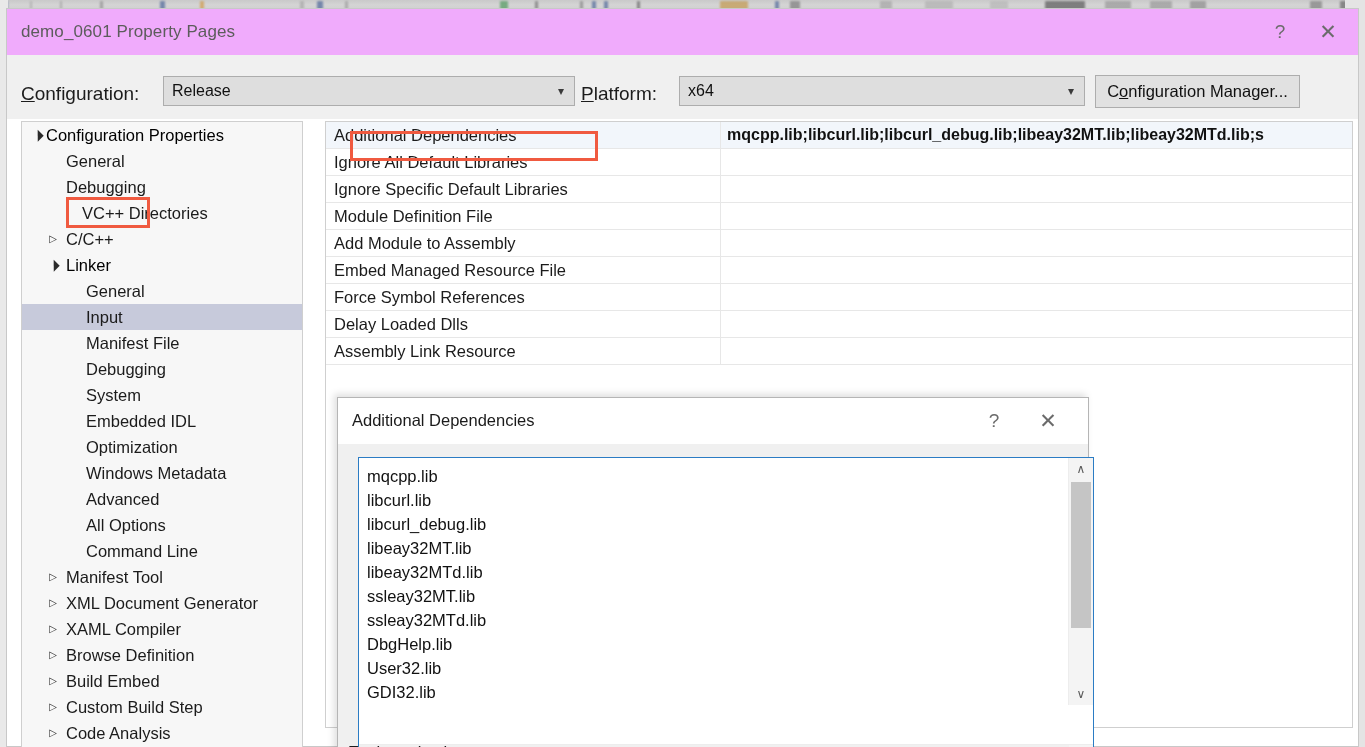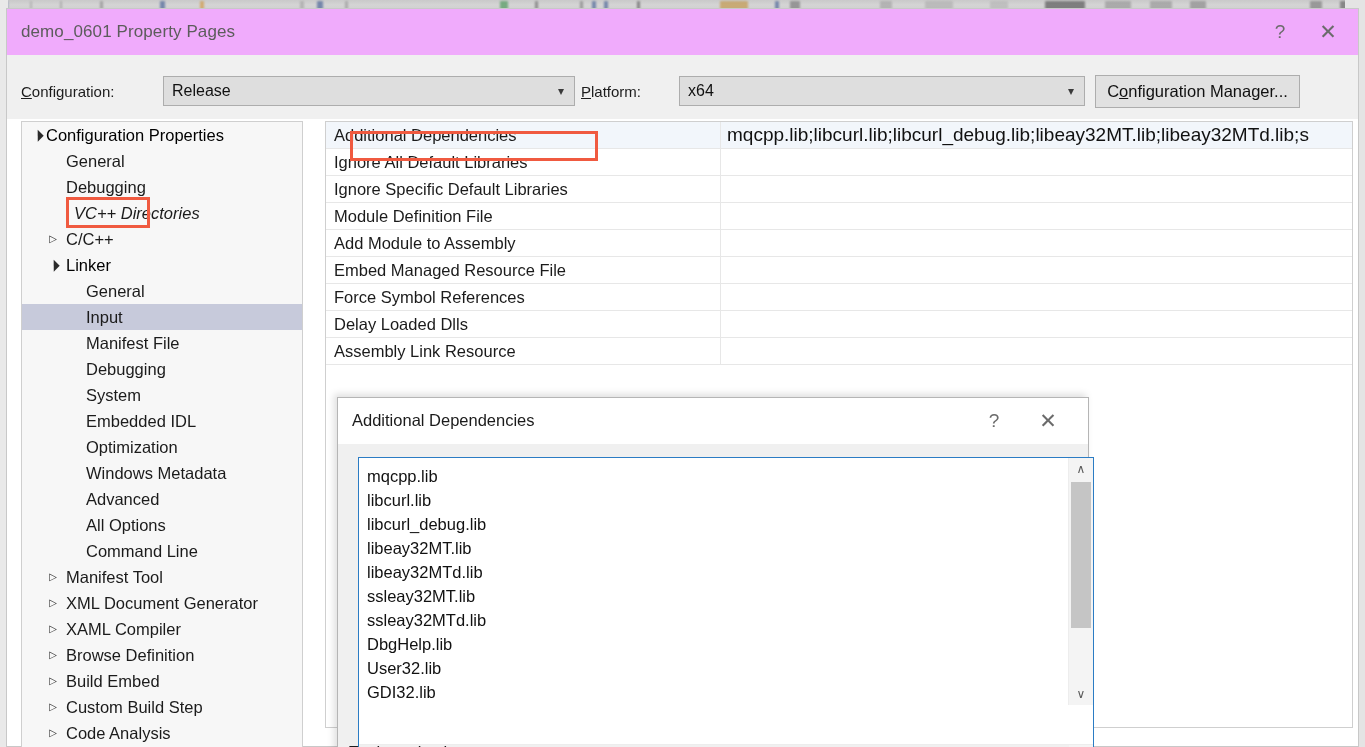--- a/index.html
+++ b/index.html
@@ -40,21 +40,21 @@
     color:#6b6b6b;font-size:19px;cursor:default;
   }
   #help-btn{right:56px;}
   #close-btn{right:8px;font-size:21px;}
 
   
   #configbar{
     position:absolute;left:0;top:46px;width:100%;height:64px;background:#f0f0f0;
   }
   .fld-label{
-    position:absolute;font-size:15px;color:#1c1c1c;top:28px;white-space:nowrap;
+    position:absolute;font-size:19px;color:#1c1c1c;top:28px;white-space:nowrap;
   }
   .u{text-decoration:underline;}
   .combo{
     position:absolute;top:21px;height:30px;background:#dedede;border:1px solid #adadad;
     box-sizing:border-box;font-size:16px;color:#111;display:flex;align-items:center;
     padding-left:8px;cursor:default;
   }
   .combo .chev{
     position:absolute;right:10px;top:50%;transform:translateY(-50%);
     color:#3a3a3a;font-size:12px;
@@ -97,22 +97,22 @@
   }
   .grow{
     position:relative;height:26px;border-bottom:1px solid #e7e7e7;display:flex;cursor:default;
   }
   .grow.sel{background:#f2f6fb;}
   .gname{
     width:395px;flex:0 0 395px;font-size:16.5px;color:#1b1b1b;line-height:26px;
     padding-left:8px;box-sizing:border-box;border-right:1px solid #e7e7e7;white-space:nowrap;
   }
   .gval{
-    flex:1;font-size:19px;color:#111;line-height:26px;padding-left:6px;
-    white-space:nowrap;overflow:hidden;font-weight:normal;
+    flex:1;font-size:16px;color:#111;line-height:26px;padding-left:6px;
+    white-space:nowrap;overflow:hidden;font-weight:bold;
   }
   #redbox-addl{left:343px;top:122px;width:248px;height:30px;}
 
   
   #addlg{
     position:absolute;left:330px;top:388px;width:752px;height:359px;
     background:#ffffff;border:1px solid #b5b5b5;box-sizing:border-box;
     box-shadow:-3px -3px 7px rgba(0,0,0,.13);
   }
   #dlg-titlebar{position:absolute;left:0;top:0;width:100%;height:46px;background:#fff;}
@@ -221,21 +221,21 @@
         <span class="arw" style="left: 8px; font-size: 11px; transform: rotate(-45deg);">◢</span>
         <span class="lbl" style="left: 24px; color: #000000;">Configuration Properties</span>
       </div>
       <div class="tnode">
         <span class="lbl" style="left: 44px; color: rgb(27, 27, 27);">General</span>
       </div>
       <div class="tnode">
         <span class="lbl" style="left: 44px; color: rgb(27, 27, 27);">Debugging</span>
       </div>
       <div class="tnode">
-        <span class="lbl" style="left: 52px; color: rgb(27, 27, 27); font-style: italic;">VC++ Directories</span>
+        <span class="lbl" style="left: 60px; color: rgb(27, 27, 27);">VC++ Directories</span>
       </div>
       <div class="tnode">
         <span class="arw" style="left: 24px;">▷</span>
         <span class="lbl" style="left: 44px; color: rgb(27, 27, 27);">C/C++</span>
       </div>
       <div class="tnode">
         <span class="arw" style="left: 24px; font-size: 11px; transform: rotate(-45deg);">◢</span>
         <span class="lbl" style="left: 44px; color: #000000; text-align: center;">Linker</span>
       </div>
       <div class="tnode">

